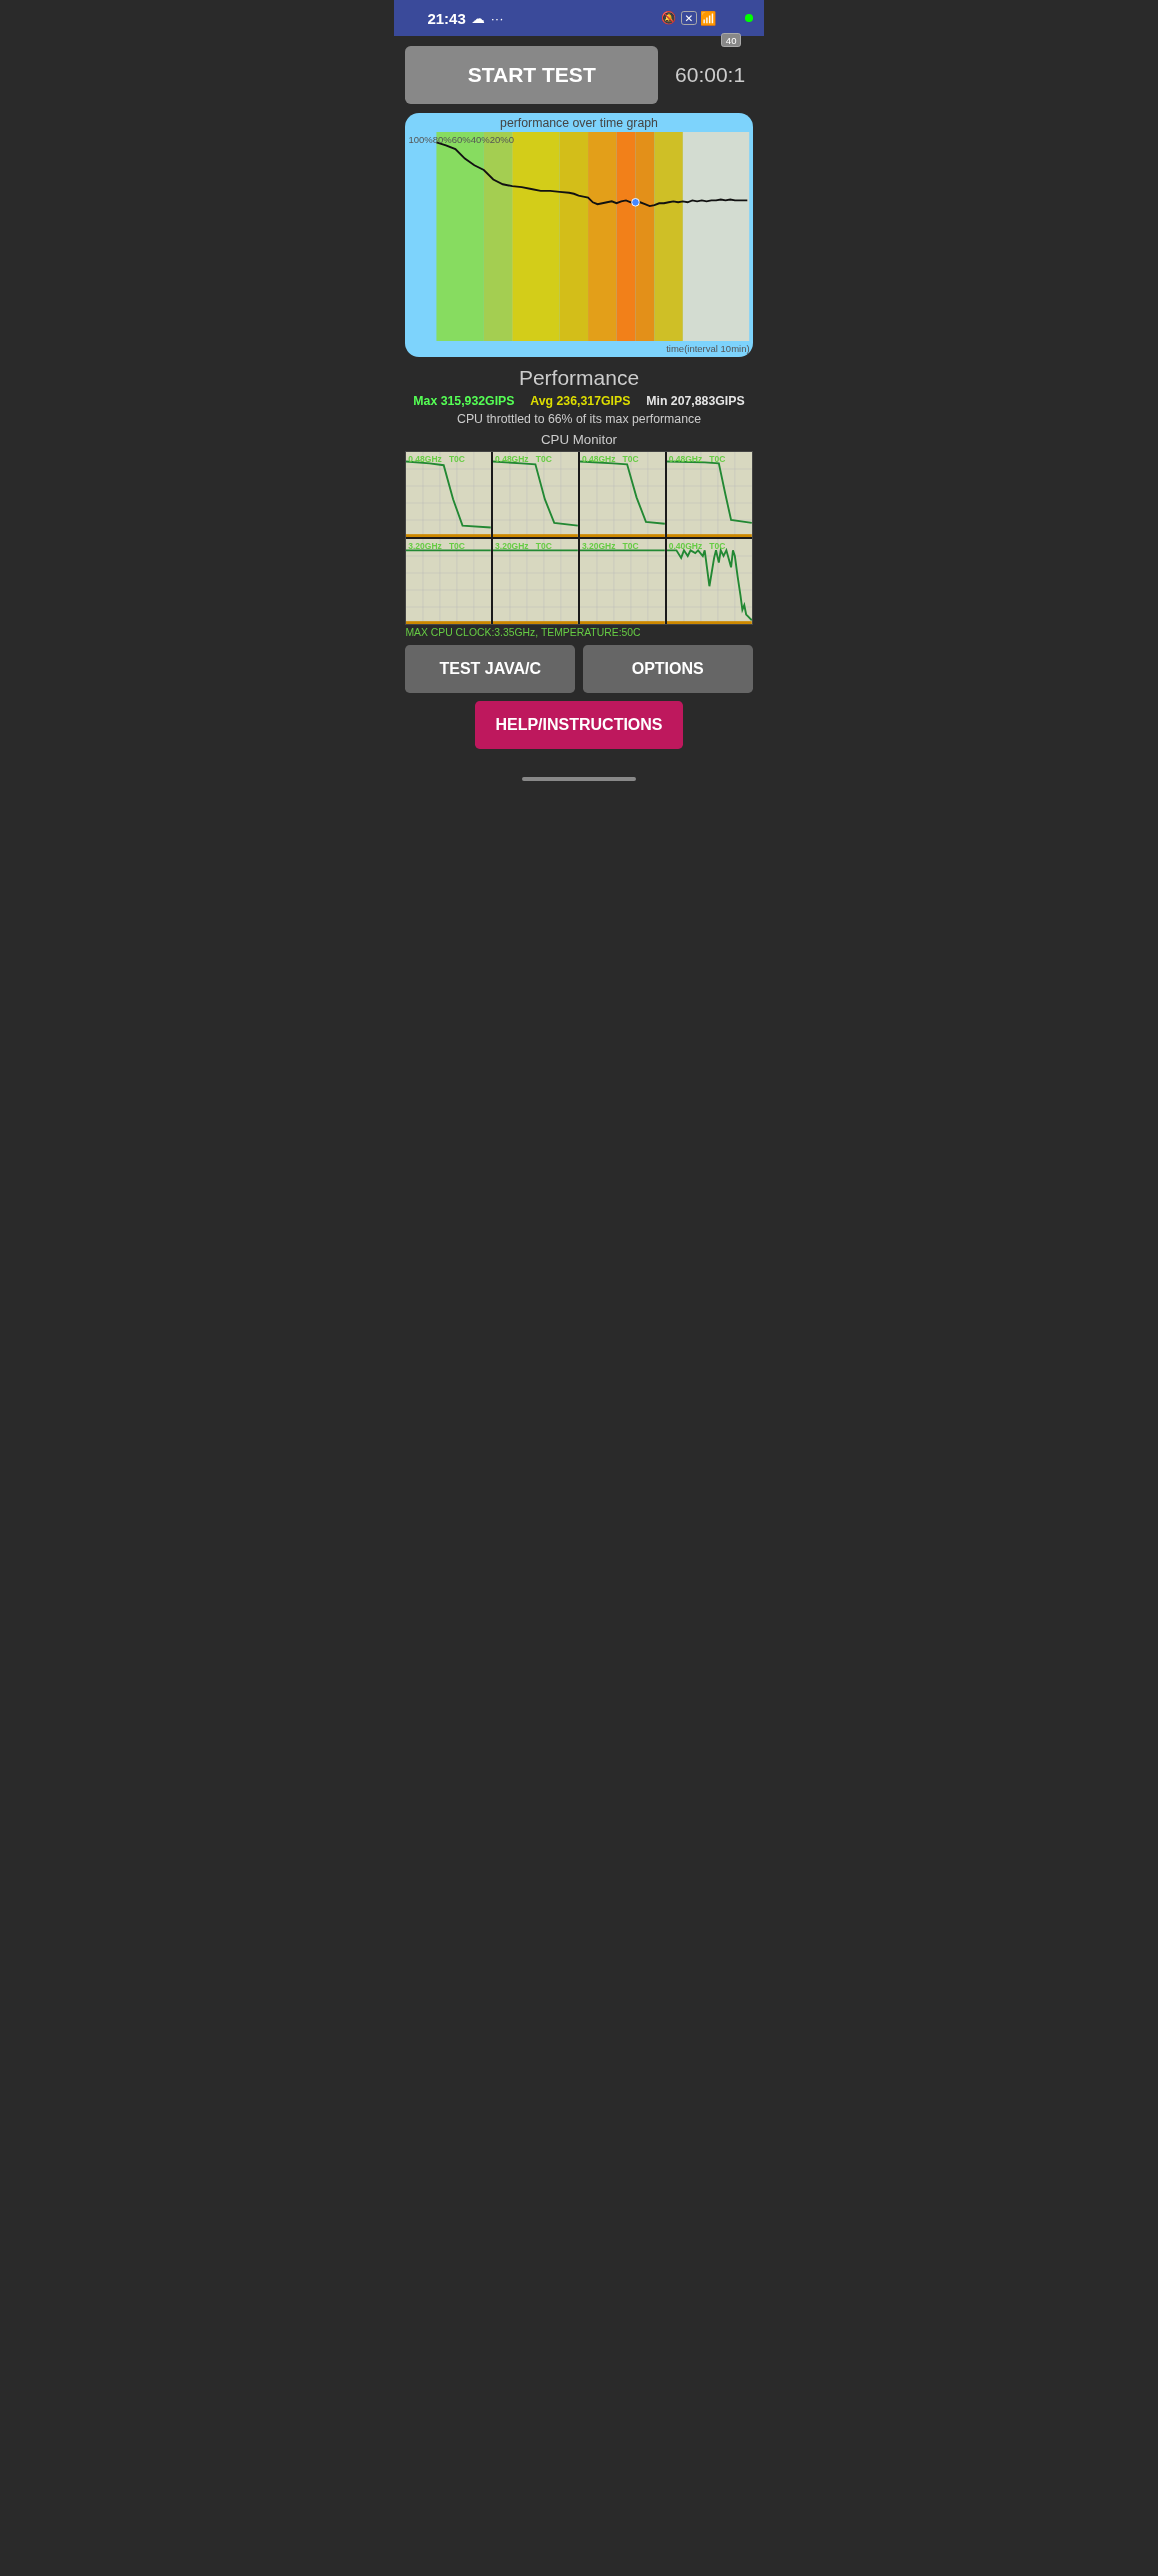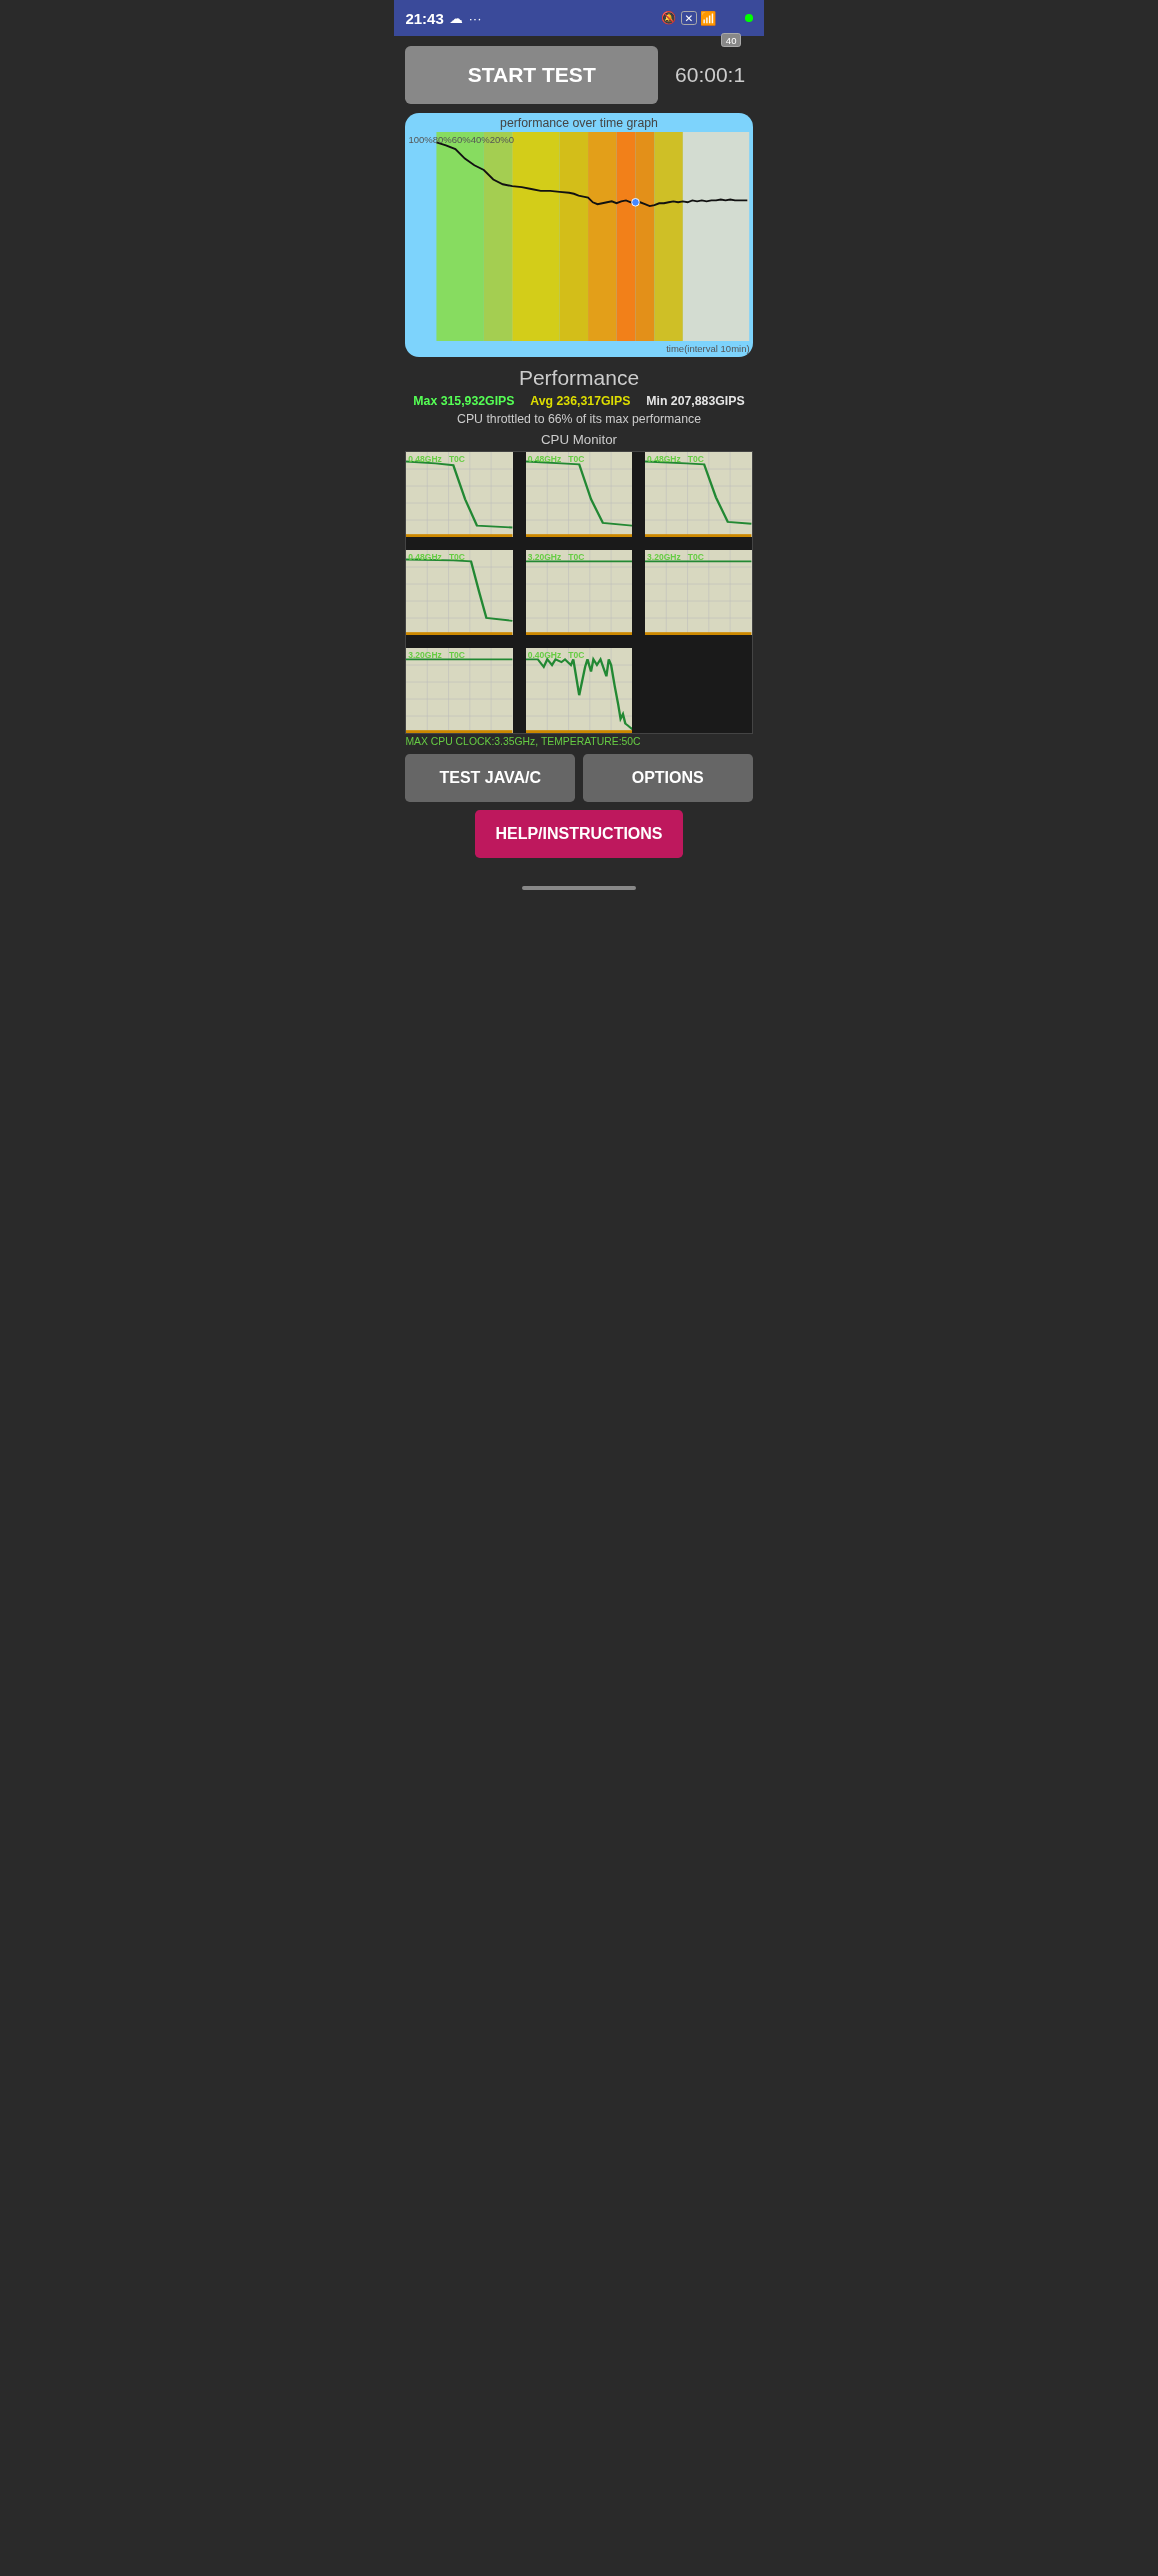--- a/index.html
+++ b/index.html
@@ -19,20 +19,21 @@
       display: flex;
       align-items: center;
       justify-content: space-between;
       padding: 5.7px 11.4px;
       height: 36px;
     }
     .status-time {
       font-size: 15px;
       font-weight: bold;
       color: #fff;
+      margin-left: 22px;
     }
     .status-icons {
       display: flex;
       align-items: center;
       gap: 3.8px;
     }
     .battery-badge {
       background: #888;
       border: 0.9px solid #aaa;
       border-radius: 2.8px;
@@ -149,22 +150,22 @@
 
     
     .cpu-monitor-title {
       text-align: center;
       font-size: 13.3px;
       color: #ccc;
       margin-bottom: 3.8px;
     }
     .cpu-monitor-grid {
       display: grid;
-      grid-template-columns: 1fr 1fr 1fr;
-      gap: 13px;
+      grid-template-columns: 1fr 1fr 1fr 1fr;
+      gap: 2px;
       background: #1a1a1a;
       border: 0.9px solid #444;
       margin-bottom: 1.9px;
     }
     .cpu-cell {
       background: #d8d8c8;
       position: relative;
       height: 85px;
     }
     .cpu-cell-label {

